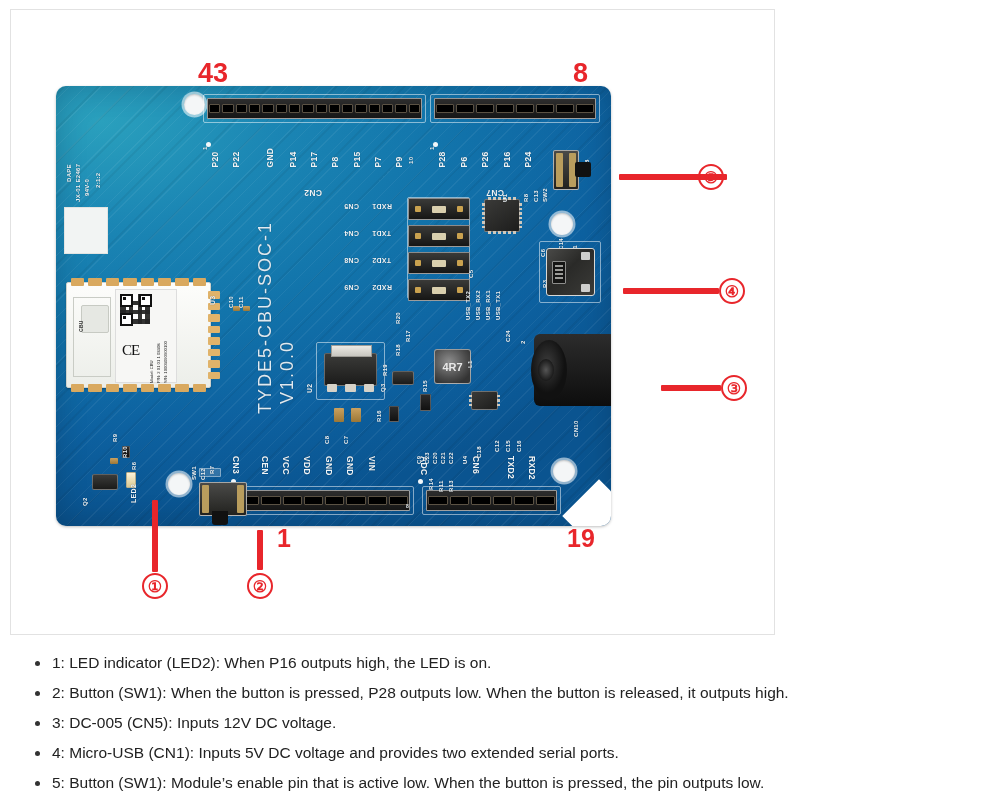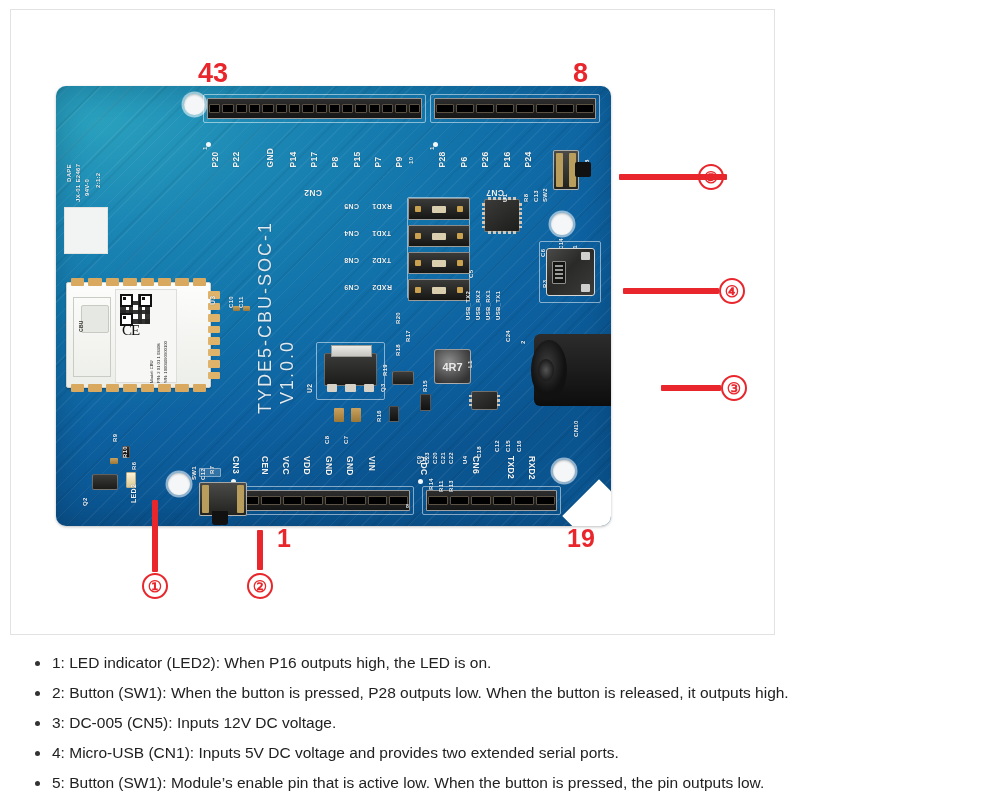--- a/index.html
+++ b/index.html
@@ -165,21 +165,21 @@
   }
   .qr-eye {
     position: absolute;
     width: 9px; height: 9px;
     border: 2px solid #111;
     background: #fff;
   }
   .qr-eye i { display:block; width:3px; height:3px; background:#111; margin:1px; }
   .ce-mark {
     position: absolute;
-    left: 6px; top: 32px;
+    left: 6px; top: 52px;
     font-size: 15px;
     color: #111;
     font-family: "Liberation Serif", serif;
     letter-spacing: -1px;
   }
   .mod-txt {
     position: absolute;
     font-size: 4.2px;
     color: #1c1c1c;
     white-space: nowrap;

